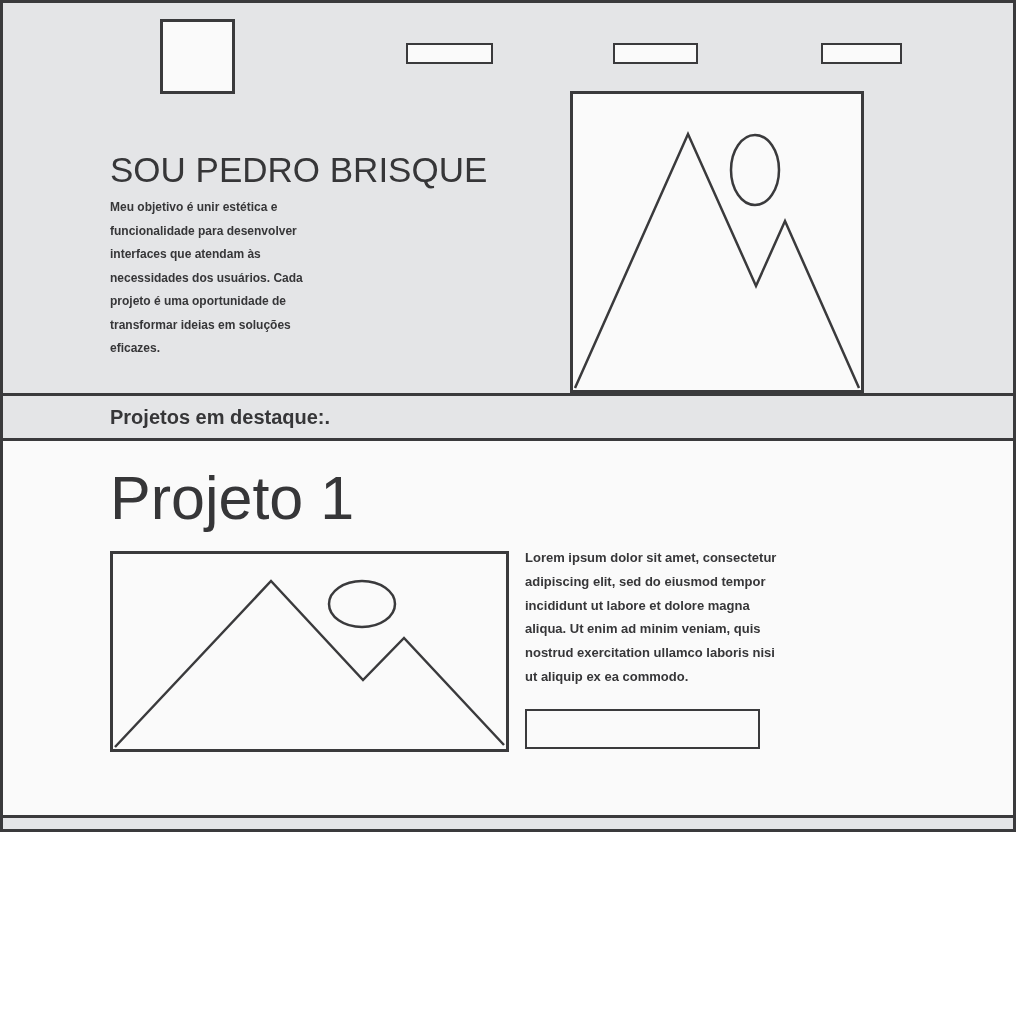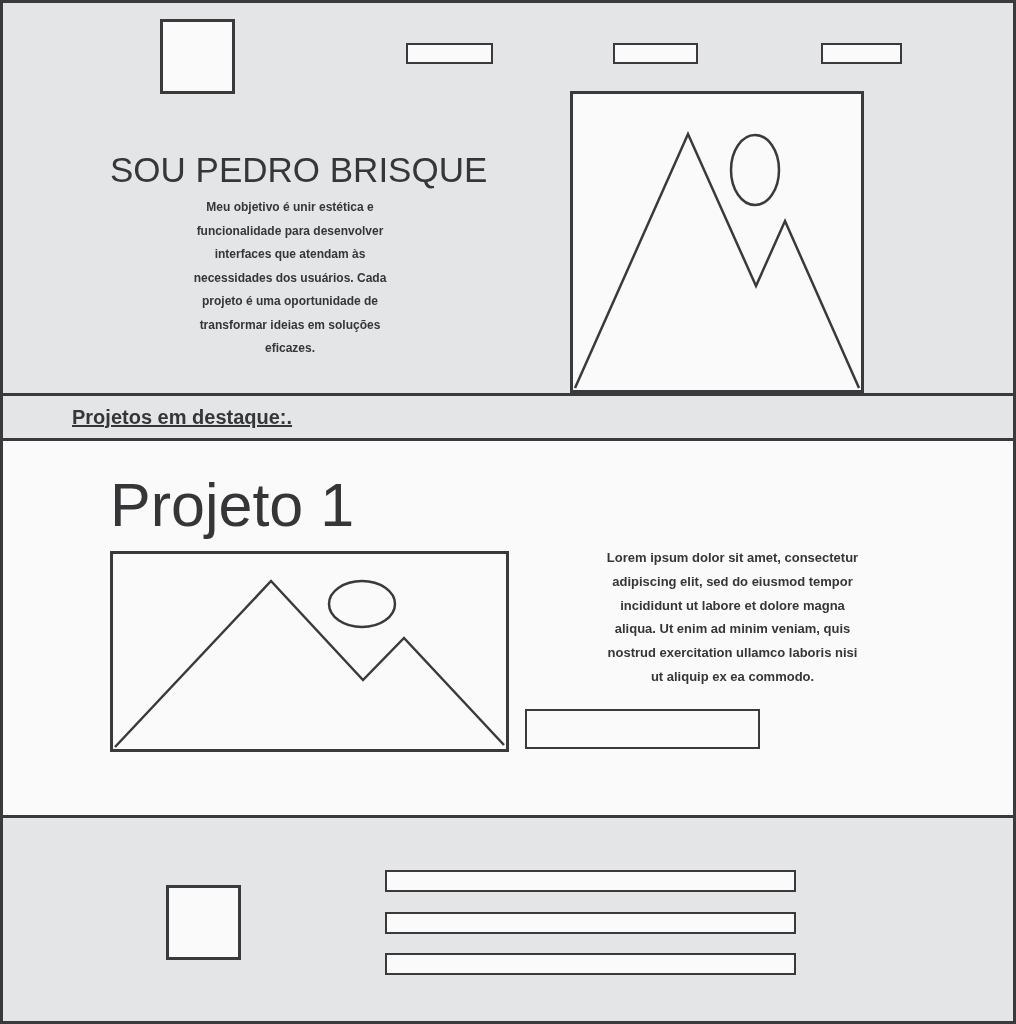--- a/index.html
+++ b/index.html
@@ -7,25 +7,24 @@
     --white:  #fafafa;
     --line:   #3a3a3c;
     --text:   #363638;
   }
   *{ margin:0; padding:0; box-sizing:border-box; }
   html,body{ background:#ffffff; }
   body{ font-family:"Liberation Sans", sans-serif; color:var(--text); }
 
   .page{
     position:relative;
-    width:1016px; height:1024px;
+    width:1016px; height:832px;
     border:3px solid var(--line);
     background:var(--white);
     overflow:hidden;
-    text-align:center;
   }
 
   
   .hero{
     position:absolute; left:0; right:0; top:0; height:390px;
     background:var(--gray);
   }
   .band{
     position:absolute; left:0; right:0; top:390px; height:48px;
     background:var(--gray);
@@ -69,28 +68,28 @@
     font-size:12px; font-weight:700; line-height:23.5px;
     color:var(--text); white-space:pre-line;
   }
 
   
   .hero-img{ left:567px; top:88px; width:294px; height:302px; border-width:3px; }
   .img-svg{ position:absolute; inset:0; width:100%; height:100%; display:block; }
 
   
   .band-label{
-    margin-left:69px;
-    font-size:20px; font-weight:700; color:var(--text);text-decoration:underline;
+    margin-left:107px;
+    font-size:20px; font-weight:700; color:var(--text);
   }
 
   
   .project-title{
     position:absolute; left:107px; top:22px;
-    font-size:61px; font-weight:400; color:var(--text); white-space:nowrap;margin-top:7px;
+    font-size:61px; font-weight:400; color:var(--text); white-space:nowrap;
   }
   .project-img{ left:107px; top:110px; width:399px; height:201px; border-width:3px; }
   .project-desc{
     position:absolute; left:522px; top:105px; width:415px;
     font-size:13px; font-weight:700; line-height:23.8px;
     color:var(--text); white-space:pre-line;
   }
   .project-button{
     position:absolute; left:522px; top:268px; width:235px; height:40px;
     background:var(--white); border:2px solid var(--line);

